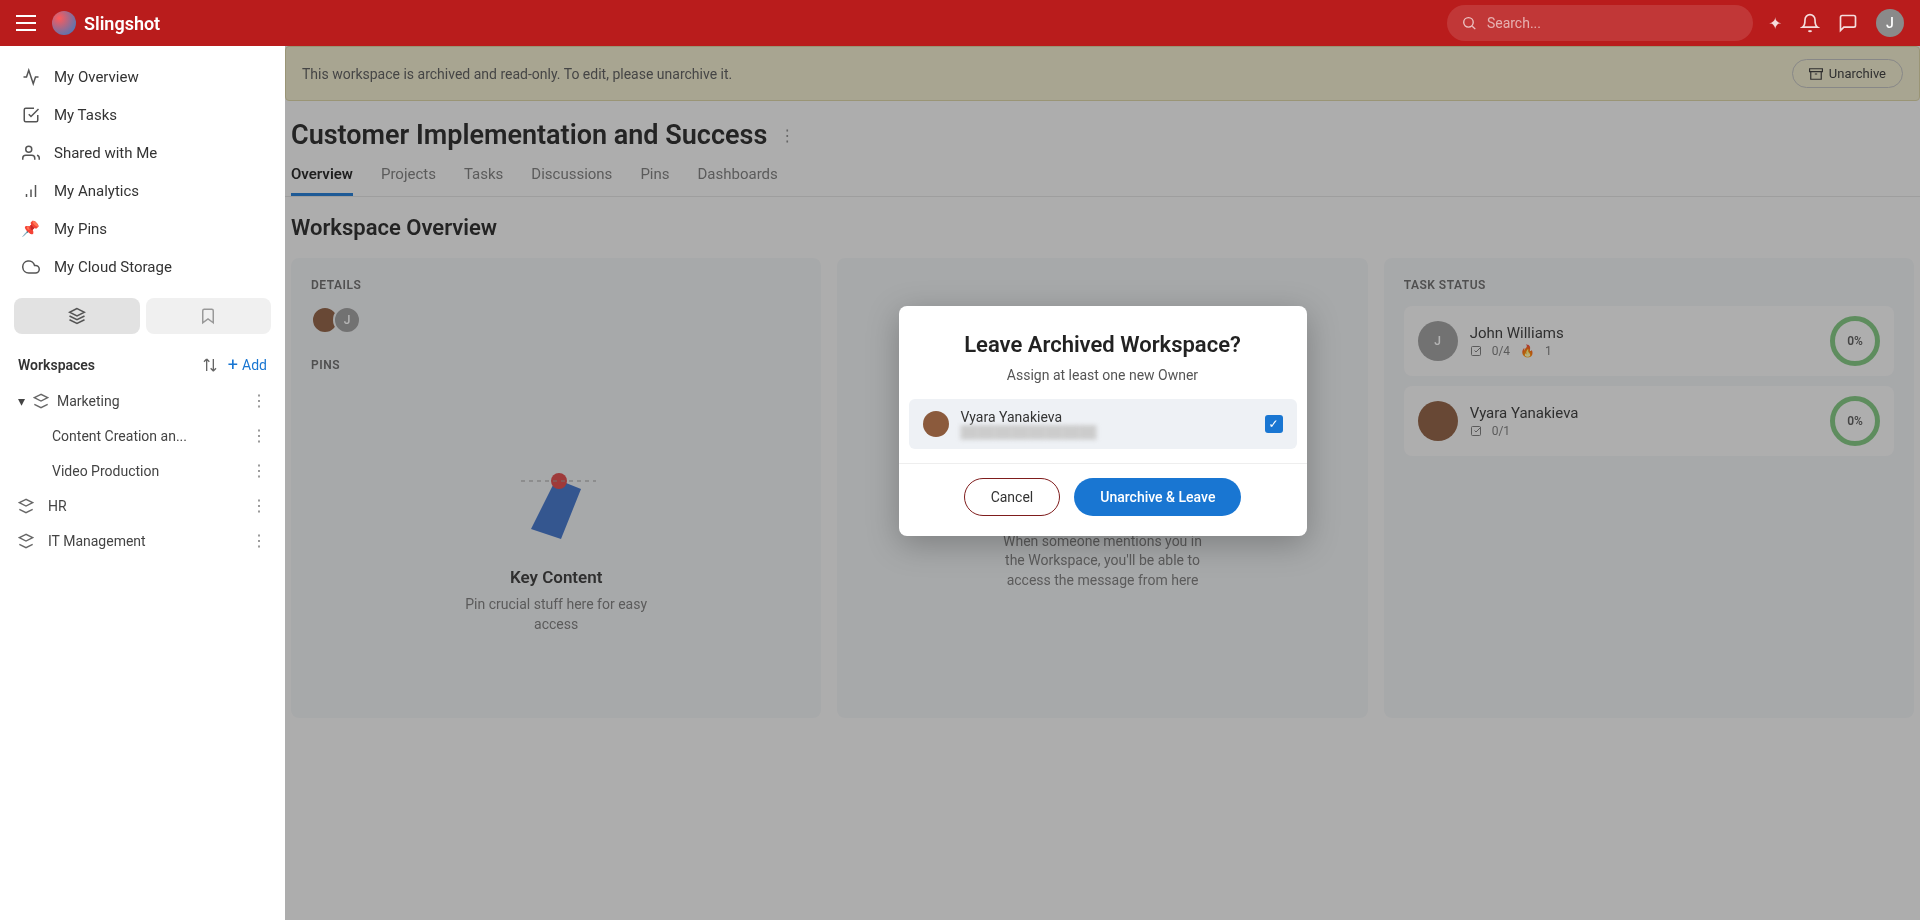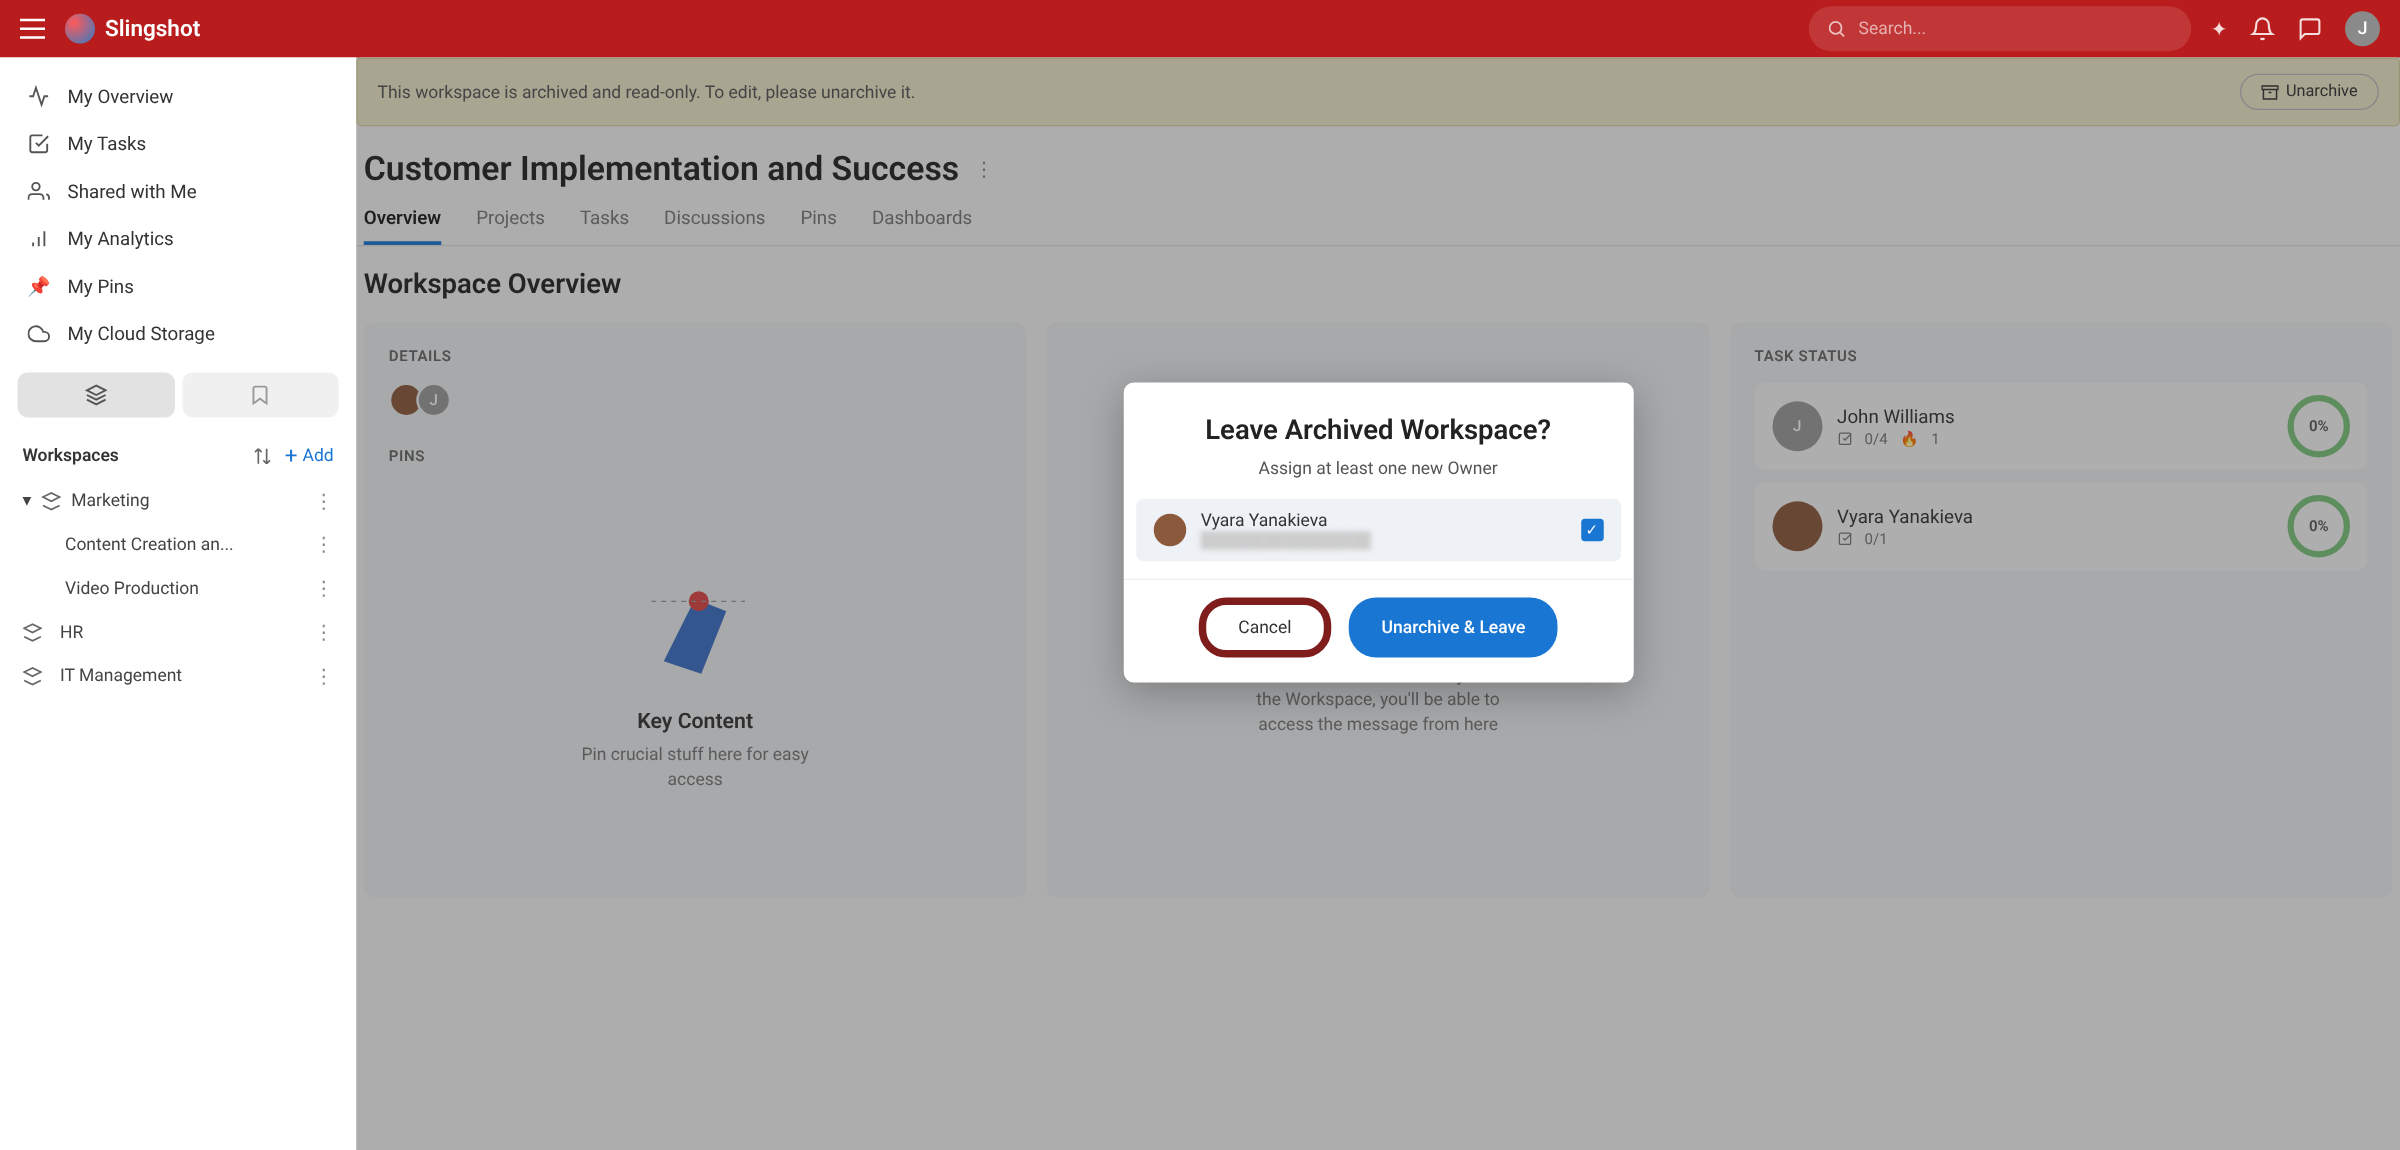--- a/index.html
+++ b/index.html
@@ -63,21 +63,21 @@
 .modal-title { font-size: 22px; font-weight: 600; text-align: center; padding: 26px 20px 10px; color: #222; }
 .modal-sub { text-align: center; font-size: 14px; color: #555; padding-bottom: 16px; }
 .owner-row { background: #eef1f5; margin: 0 10px 14px; border-radius: 6px; padding: 10px 14px; display: flex; align-items: center; gap: 12px; }
 .owner-av { width: 26px; height: 26px; border-radius: 50%; background: #8b5a3c; }
 .owner-info { flex: 1; display: flex; flex-direction: column; }
 .owner-name { font-size: 14px; color: #333; }
 .owner-email { font-size: 12px; color: #ccc; filter: blur(2px); }
 .checkbox { width: 18px; height: 18px; background: #1976d2; border-radius: 3px; display: flex; align-items: center; justify-content: center; color: #fff; font-size: 12px; }
 .modal-actions { display: flex; gap: 14px; padding: 14px 20px 20px; justify-content: center; border-top: 1px solid #eee; }
 .btn { border-radius: 22px; padding: 10px 26px; font-size: 14px; cursor: pointer; border: none; }
-.btn-outline { background: #fff; border: 6px solid #7f1d1d; color: #333; }
+.btn-outline { background: #fff; border: 1px solid #7f1d1d; color: #333; }
 .btn-primary { background: #1976d2; color: #fff; font-weight: 500; }
 .flame { color: #ff6b00; }
 </style>
 </head>
 <body>
 
 <div class="app">
   <div class="header">
     <div class="hamburger">
         <span></span>

